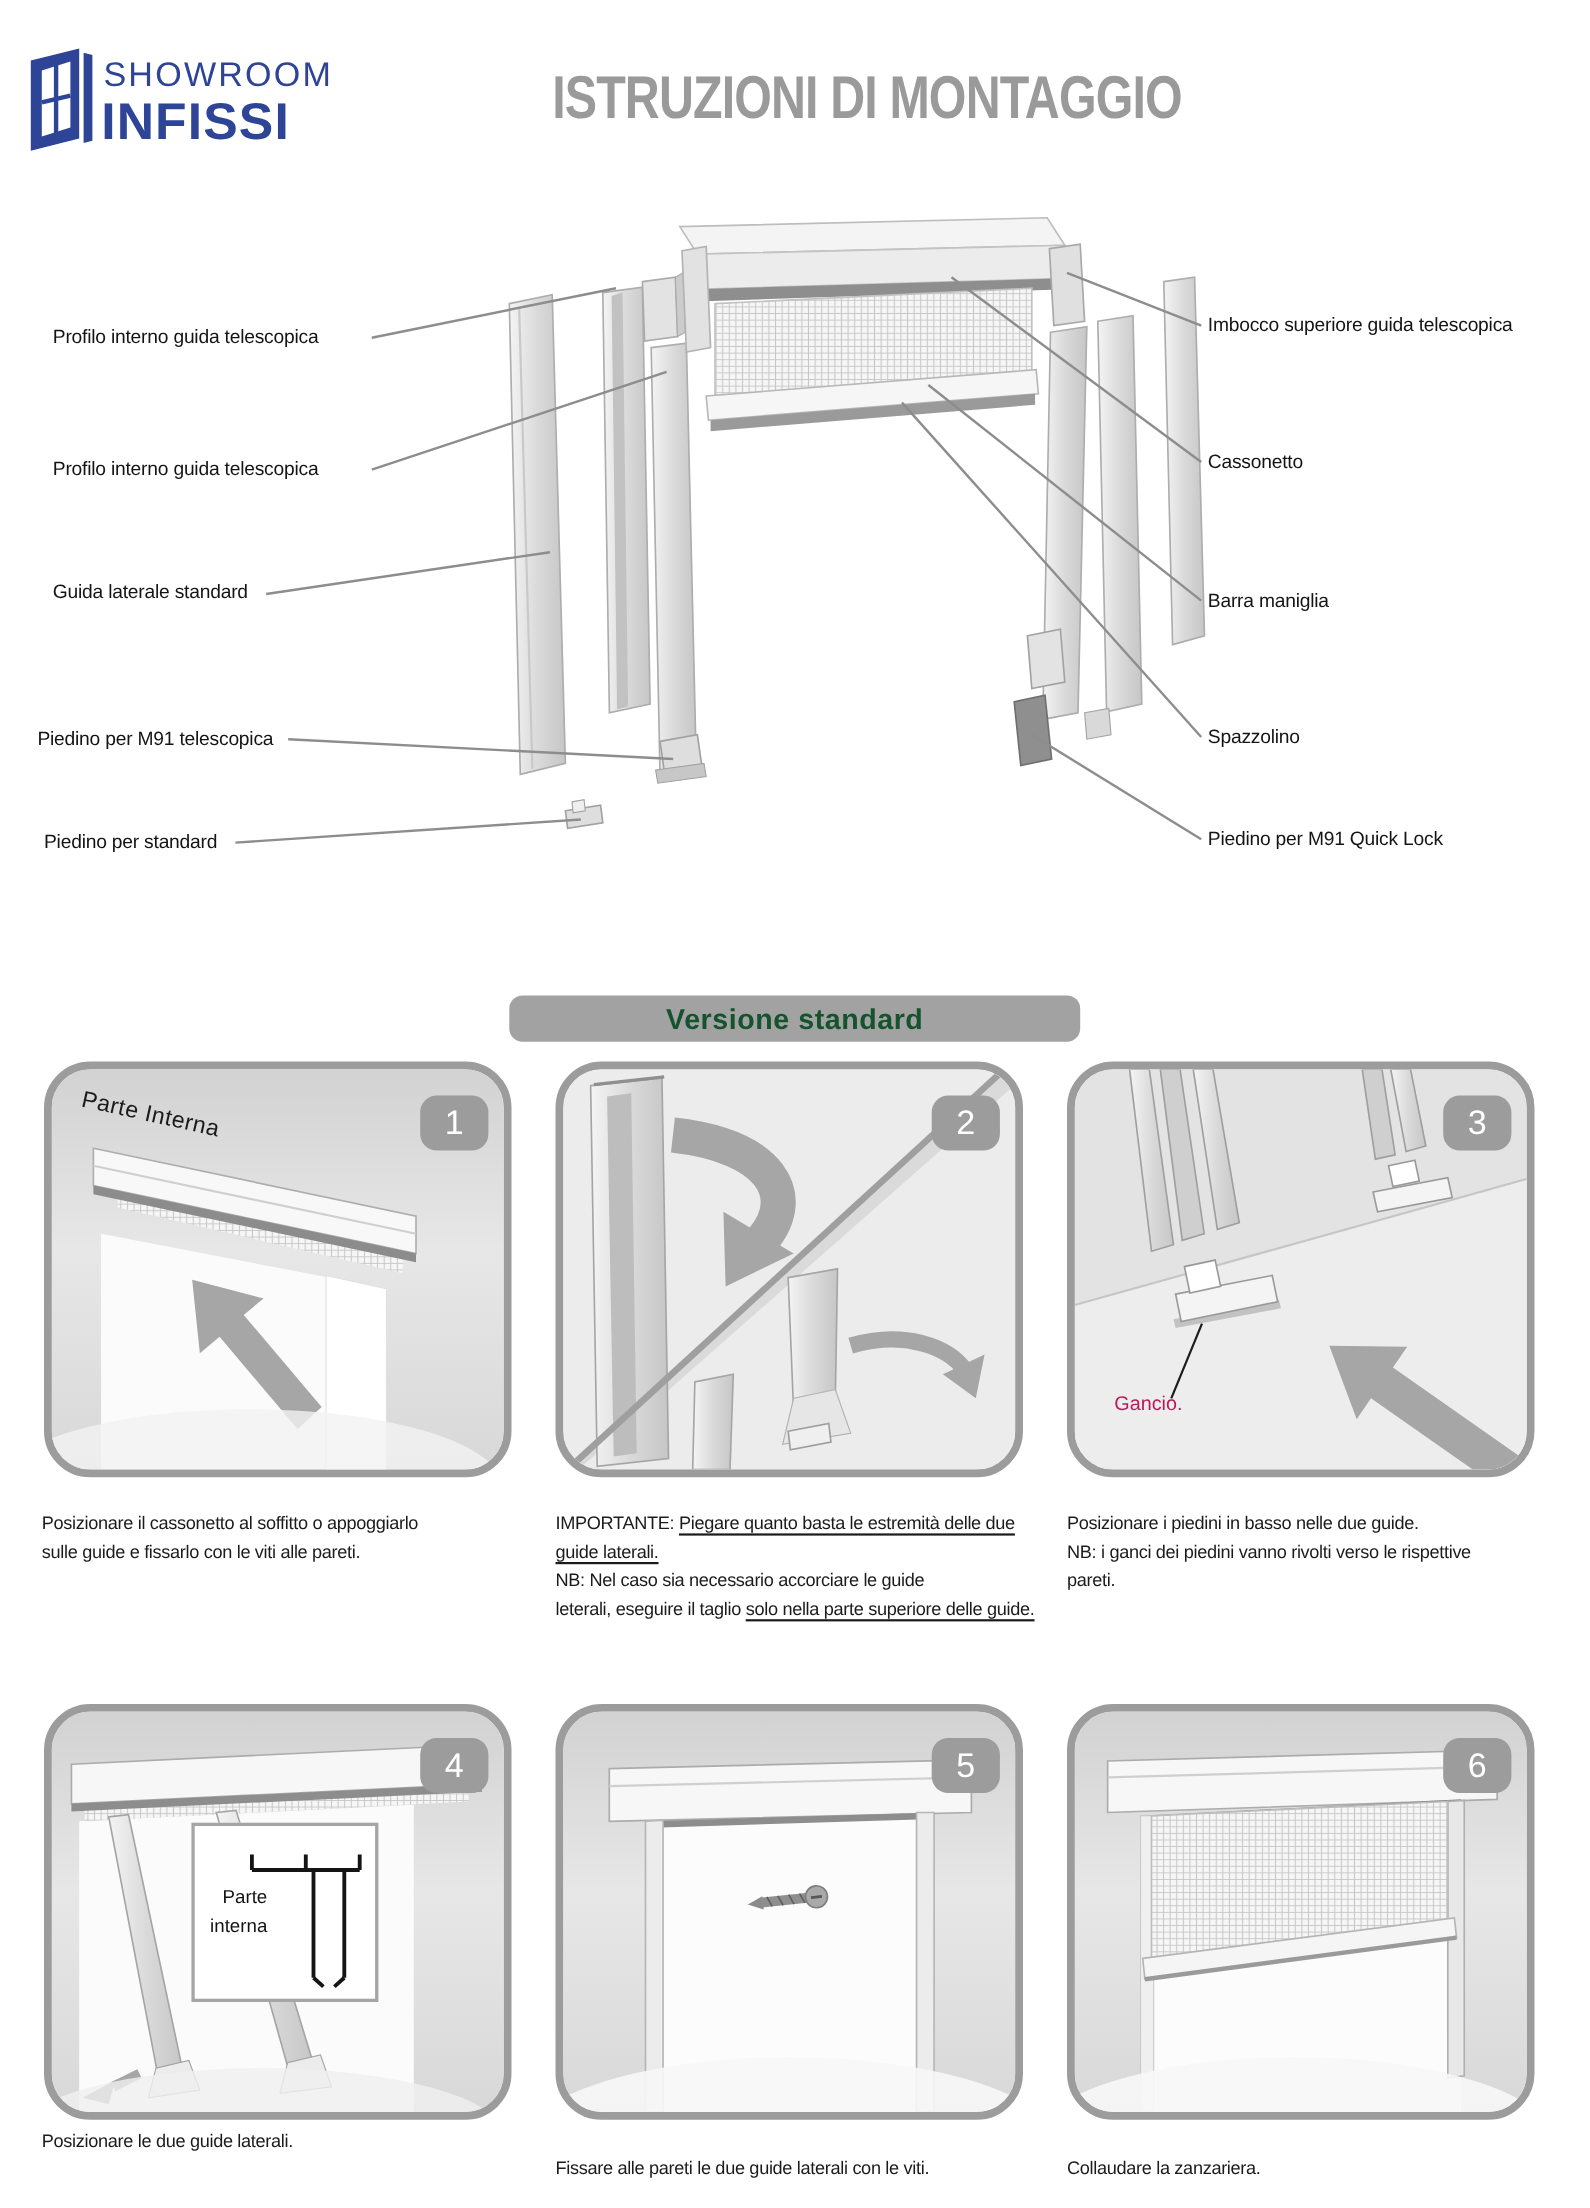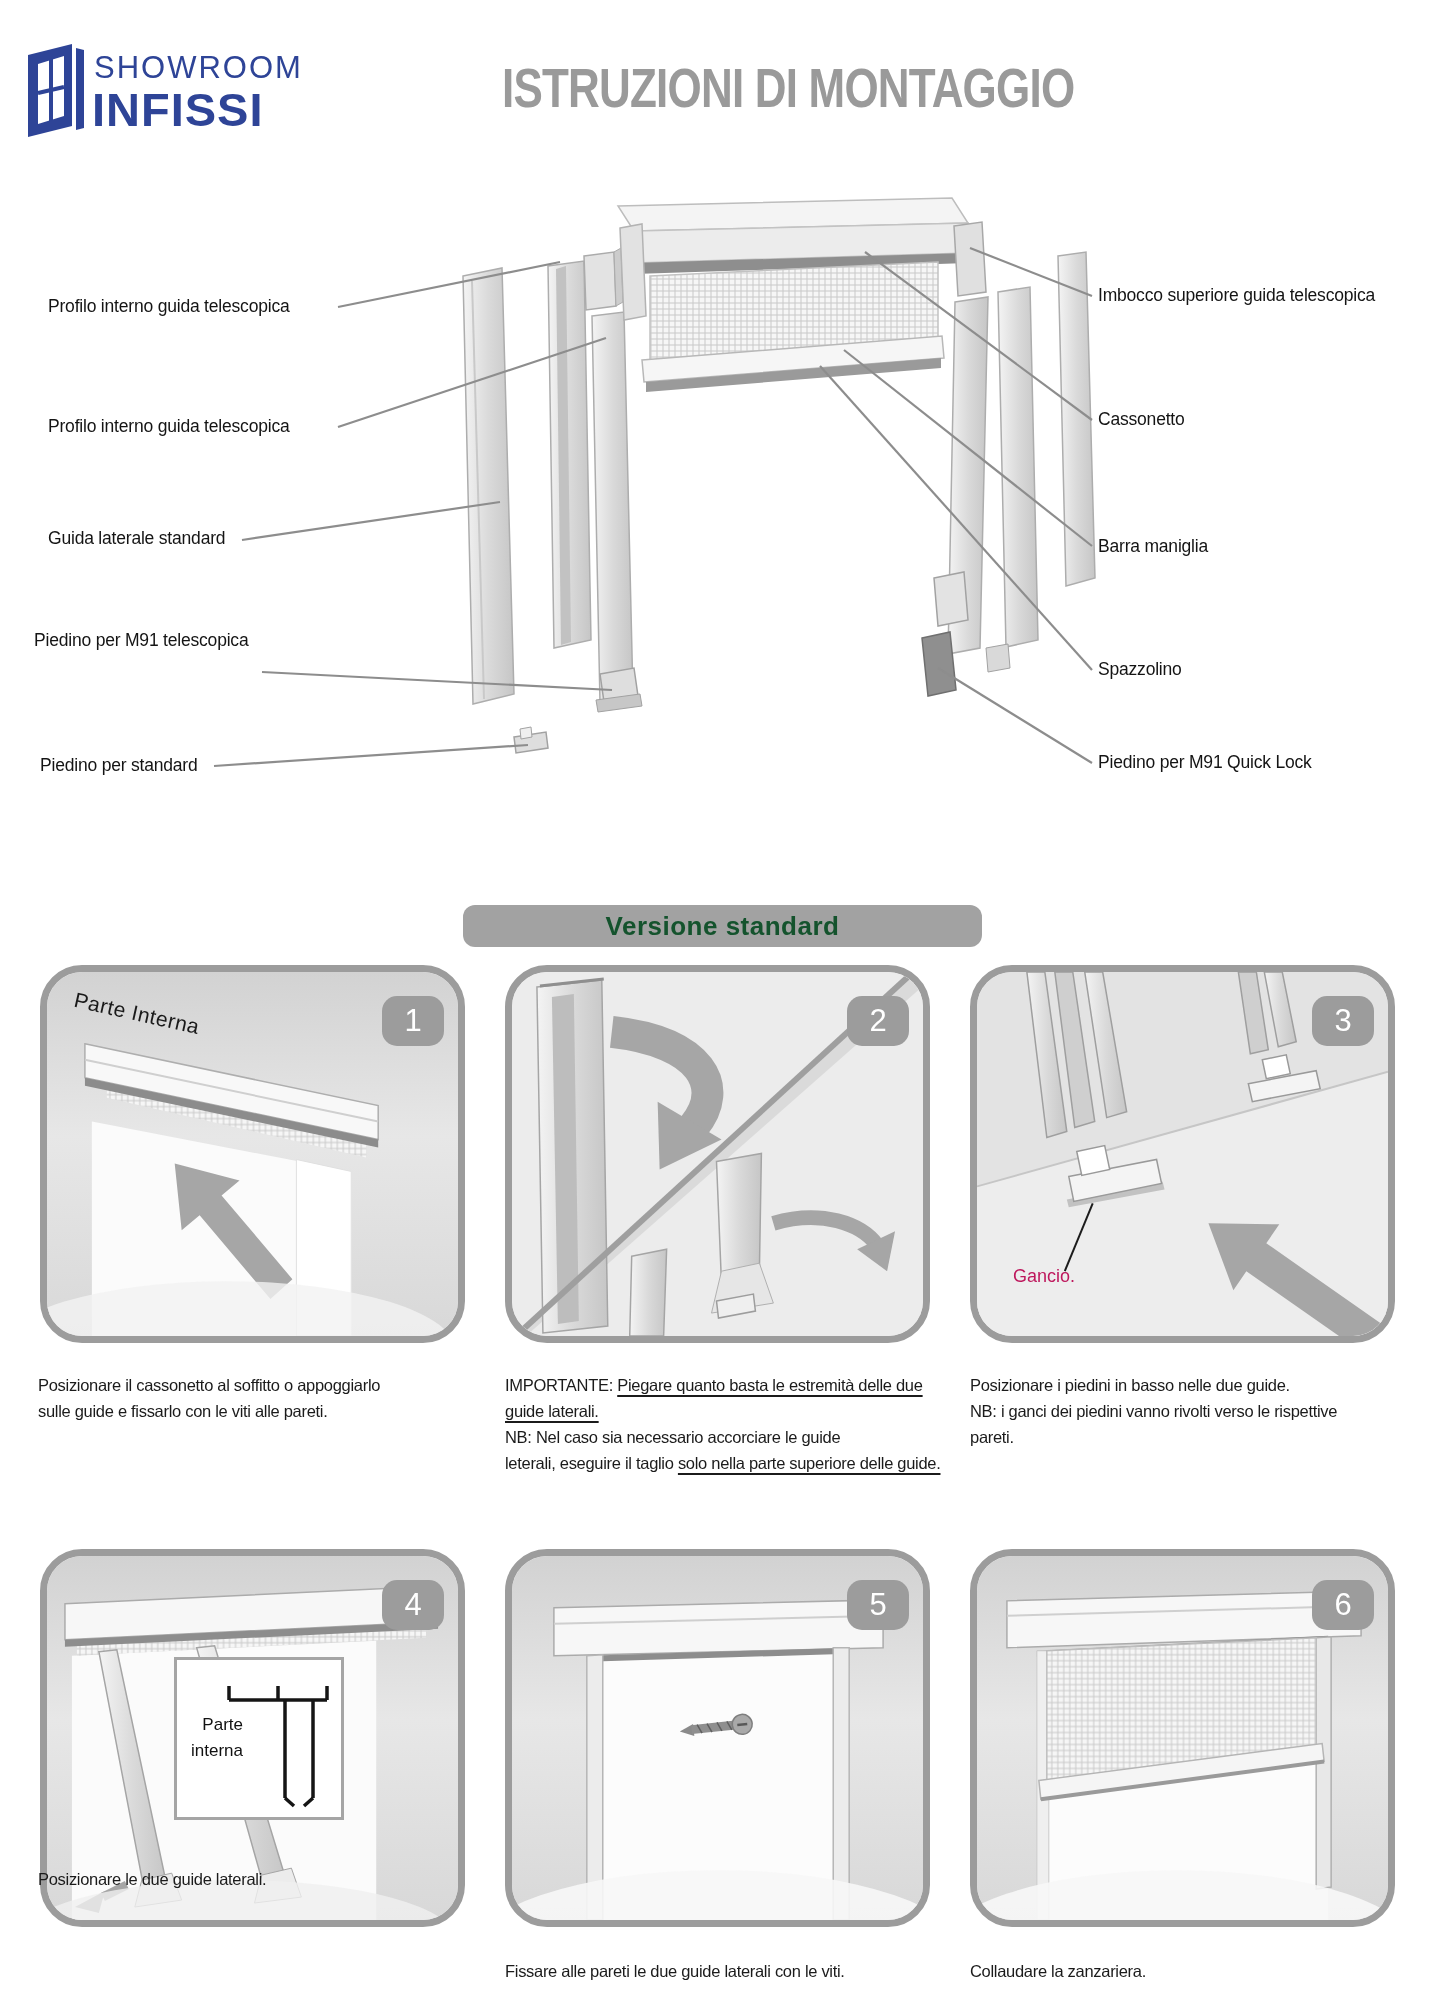--- a/index.html
+++ b/index.html
@@ -122,21 +122,21 @@
       <path d="M1092,420 L865,252"></path>
       <path d="M1092,546 L844,350"></path>
       <path d="M1092,670 L820,366"></path>
       <path d="M1092,763 L938,668"></path>
     </g>
   </svg>
 
   <div class="part-label" style="left:48px;top:296px">Profilo interno guida telescopica</div>
   <div class="part-label" style="left:48px;top:416px">Profilo interno guida telescopica</div>
   <div class="part-label" style="left:48px;top:528px">Guida laterale standard</div>
-  <div class="part-label" style="left:34px;top:630px">Piedino per M91 telescopica</div>
+  <div class="part-label" style="left:34px;top:661px">Piedino per M91 telescopica</div>
   <div class="part-label" style="left:40px;top:755px">Piedino per standard</div>
   <div class="part-label" style="left:1098px;top:285px">Imbocco superiore guida telescopica</div>
   <div class="part-label" style="left:1098px;top:409px">Cassonetto</div>
   <div class="part-label" style="left:1098px;top:536px">Barra maniglia</div>
   <div class="part-label" style="left:1098px;top:659px">Spazzolino</div>
   <div class="part-label" style="left:1098px;top:752px">Piedino per M91 Quick Lock</div>
 
   <div class="banner">
     <span>Versione standard</span>
   </div>
@@ -268,17 +268,17 @@
   </div>
 
   <div class="caption" style="left:38px;top:1372px"><span>Posizionare il cassonetto al soffitto o appoggiarlo
 sulle guide  e fissarlo con le viti alle pareti.</span></div>
   <div class="caption" style="left:505px;top:1372px"><span>IMPORTANTE: </span><span class="useg">Piegare quanto basta le estremità delle due guide laterali.</span><span>
 NB: Nel caso sia necessario accorciare le guide
 leterali, eseguire il taglio </span><span class="useg">solo nella parte superiore delle guide.</span></div>
   <div class="caption" style="left:970px;top:1372px"><span>Posizionare i piedini in basso nelle due guide.
 NB: i ganci dei piedini vanno rivolti verso le rispettive
 pareti.</span></div>
-  <div class="caption" style="left:38px;top:1866px"><span>Posizionare le due guide laterali.</span></div>
+  <div class="caption" style="left:38px;top:1934px"><span>Posizionare le due guide laterali.</span></div>
   <div class="caption" style="left:505px;top:1958px"><span>Fissare alle pareti le due guide laterali con le viti.</span></div>
   <div class="caption" style="left:970px;top:1958px"><span>Collaudare la zanzariera.</span></div>
 
 </div>
 
 </body></html>

